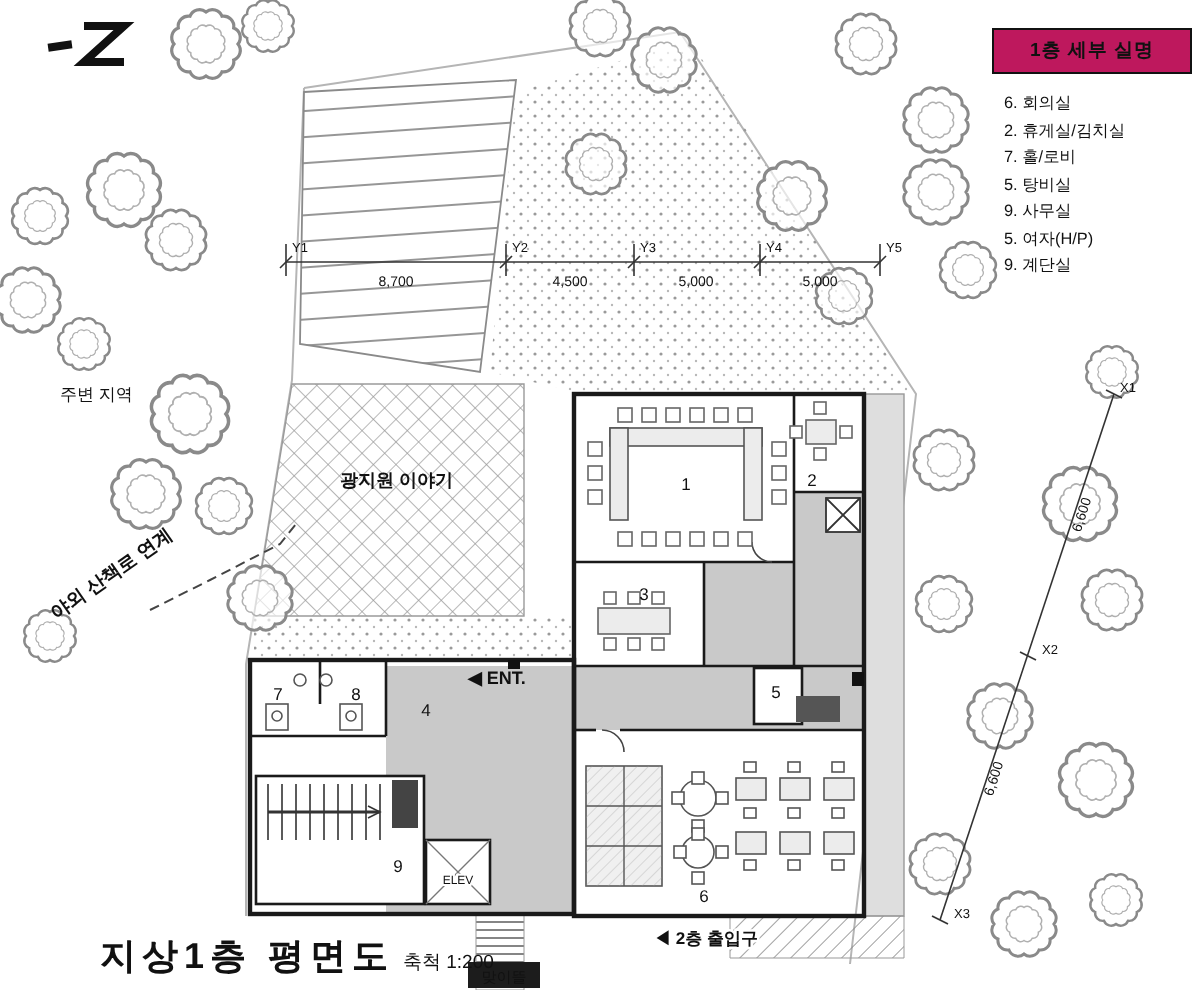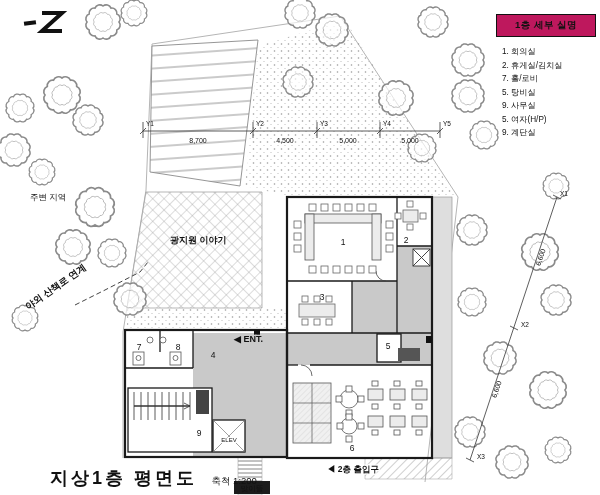--- a/index.html
+++ b/index.html
@@ -7,21 +7,21 @@
           font-family:"Liberation Sans", sans-serif;color:#111;}
   .plan-svg{position:absolute;left:0;top:0;}
   svg text{font-family:"Liberation Sans", sans-serif;fill:#111;}
   .legend{position:absolute;left:496px;top:14px;width:100px;}
   .legend-title{border:1.2px solid #111;background:#be185d;text-align:center;
                 font-size:9.5px;font-weight:bold;padding:4px 1px;letter-spacing:0.5px;}
   .legend-list{margin-top:8px;padding-left:6px;}
   .legend-item{font-size:8.2px;line-height:1.65;white-space:nowrap;}
   .title-block{position:absolute;left:26px;top:466px;white-space:nowrap;}
   .title-main{font-size:18px;font-weight:700;letter-spacing:3px;margin-left:24px;}
-  .title-scale{font-size:9.5px;margin-left:10px;}
+  .title-scale{font-size:9.5px;}
 </style>
 </head>
 <body>
 
 <div class="canvas">
 
 <svg class="plan-svg" width="600" height="495" viewBox="0 0 600 495">
   <defs>
     <g id="tree">
       <path d="M10,0 A3.2 3.2 0 0 1 8.66,5 A3.2 3.2 0 0 1 5,8.66 A3.2 3.2 0 0 1 0,10 A3.2 3.2 0 0 1 -5,8.66 A3.2 3.2 0 0 1 -8.66,5 A3.2 3.2 0 0 1 -10,0 A3.2 3.2 0 0 1 -8.66,-5 A3.2 3.2 0 0 1 -5,-8.66 A3.2 3.2 0 0 1 0,-10 A3.2 3.2 0 0 1 5,-8.66 A3.2 3.2 0 0 1 8.66,-5 A3.2 3.2 0 0 1 10,0 Z" fill="#ffffff" fill-opacity="0.65" stroke="#8a8a8a" stroke-width="1"></path>
@@ -319,21 +319,21 @@
 
   <g>
     <rect x="24" y="21" width="12" height="4" fill="#111" transform="rotate(-8 30 23)"></rect>
     <path d="M42,13 L62,13 L42,31 L62,31" fill="none" stroke="#111" stroke-width="4"></path>
   </g>
 </svg>
 
 <div class="legend">
   <div class="legend-title">1층 세부 실명</div>
   <div class="legend-list">
-    <div class="legend-item">1. 회의실</div>
+    <div class="legend-item">6. 회의실</div>
     <div class="legend-item">2. 휴게실/김치실</div>
     <div class="legend-item">7. 홀/로비</div>
     <div class="legend-item">5. 탕비실</div>
     <div class="legend-item">9. 사무실</div>
     <div class="legend-item">5. 여자(H/P)</div>
     <div class="legend-item">9. 계단실</div>
   </div>
 </div>
 
 <div class="title-block">

